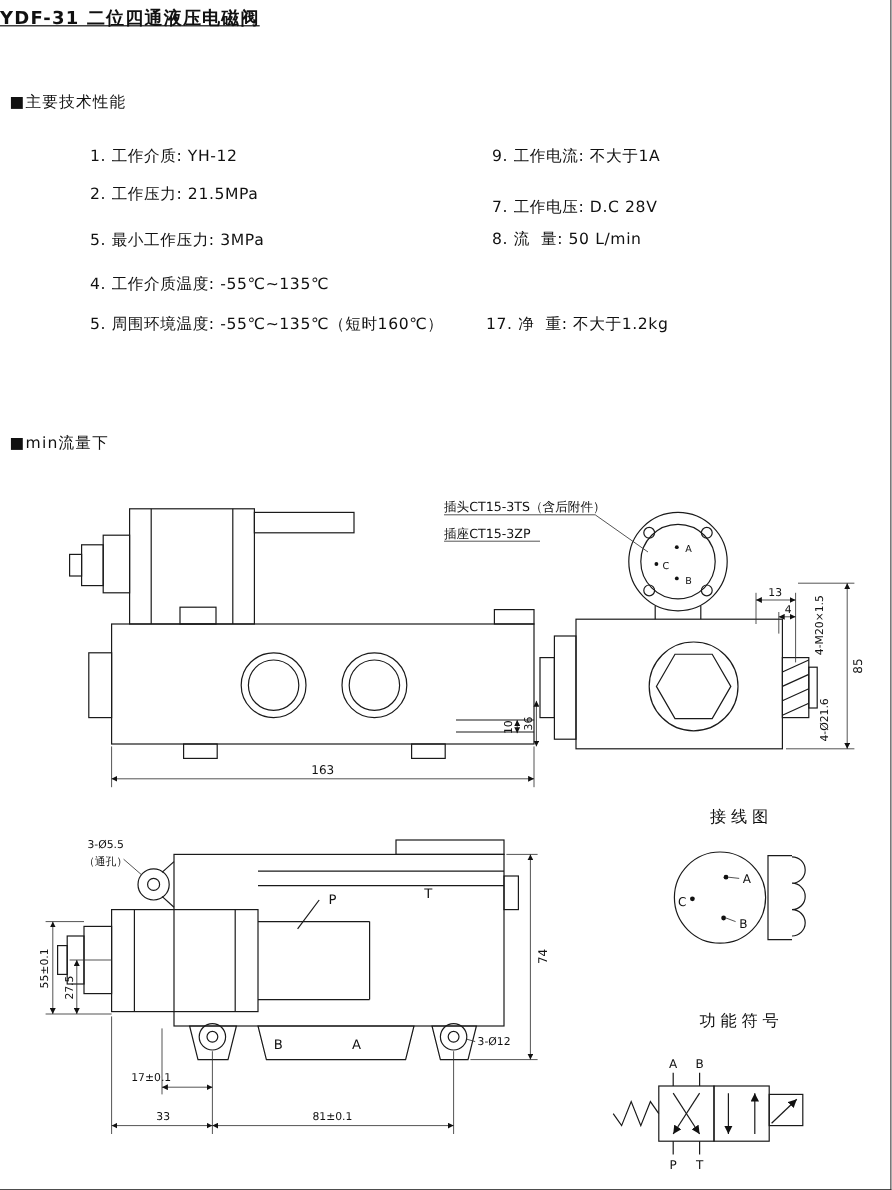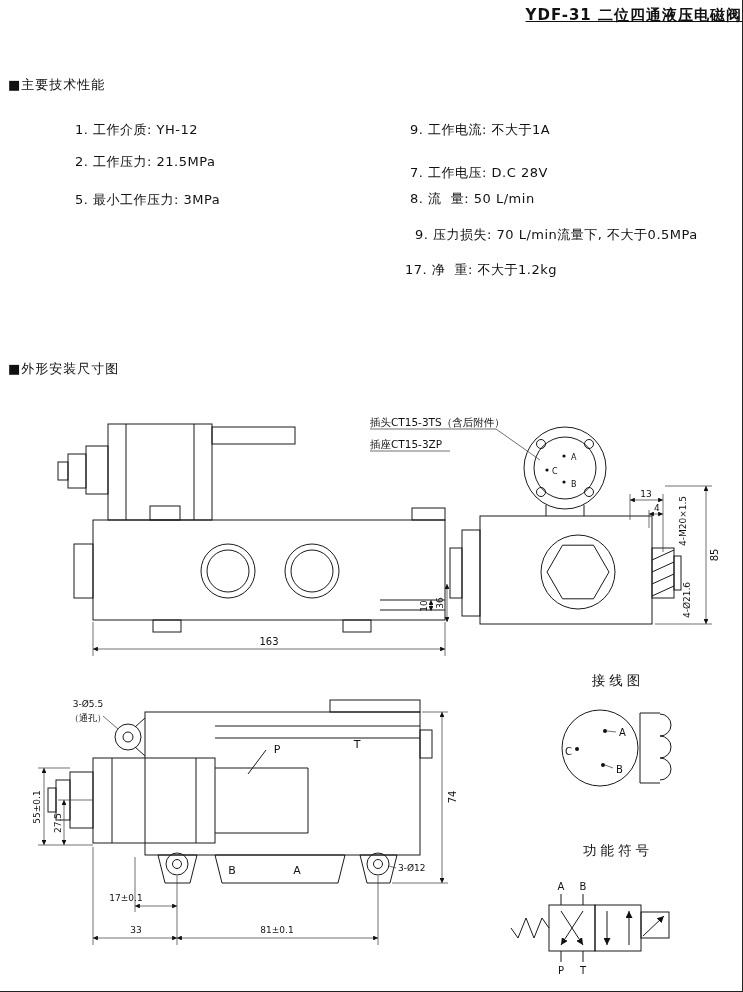--- a/index.html
+++ b/index.html
@@ -1,20 +1,20 @@
 <!DOCTYPE html>
 <html><head>
 <meta charset="utf-8">
 <style>
   *{margin:0;padding:0;box-sizing:border-box}
   html,body{background:#f4f4f4}
   body{font-family:"DejaVu Sans",sans-serif;color:#111}
   .page{position:relative;width:743px;height:992px;background:#fff;margin:0 auto;
         border-right:1.5px solid #222;border-bottom:1.5px solid #222;overflow:hidden}
-  .title{position:absolute;top:6px;left:0;width:100%;text-align:right;
+  .title{position:absolute;top:6px;left:0;width:100%;text-align:left;
          font-size:15px;font-weight:bold;text-decoration:underline;letter-spacing:1px}
   .sec-h{position:absolute;left:8px;font-size:13px;font-weight:normal;letter-spacing:1px}
   .spec{position:absolute;font-size:13px;letter-spacing:.5px;white-space:pre}
   .drawsvg{position:absolute;left:0;top:385px}
   .ln{stroke:#1a1a1a;stroke-width:1;fill:none}
   .thin{stroke:#333;stroke-width:.7;fill:none}
   .dot{fill:#111;stroke:none}
   svg text{fill:#111;stroke:none;font-family:"DejaVu Sans",sans-serif;font-size:10px}
   svg text.t11{font-size:11px}
   svg text.t10c{font-size:10.5px}
@@ -27,27 +27,28 @@
 
 <div class="page">
 
   <div class="title">YDF-31 二位四通液压电磁阀</div>
 
   <div class="sec-h" style="top:76px">■主要技术性能</div>
 
   <div class="spec" style="left:75px;top:121px">1. 工作介质: YH-12</div>
   <div class="spec" style="left:75px;top:153px">2. 工作压力: 21.5MPa</div>
   <div class="spec" style="left:75px;top:191px">5. 最小工作压力: 3MPa</div>
+  <div class="spec" style="left:75px;top:228px">4. 工作介质温度: -55℃~135℃</div>
+  <div class="spec" style="left:75px;top:261px">5. 周围环境温度: -55℃~135℃（短时160℃）</div>
   <div class="spec" style="left:410px;top:121px">9. 工作电流: 不大于1A</div>
   <div class="spec" style="left:410px;top:164px">7. 工作电压: D.C 28V</div>
   <div class="spec" style="left:410px;top:190px">8. 流  量: 50 L/min</div>
-  <div class="spec" style="left:415px;top:226px">9. 压力损失: 70 L/min流量下, 不大于0.5MPa</div>
   <div class="spec" style="left:405px;top:261px">17. 净  重: 不大于1.2kg</div>
 
-  <div class="sec-h" style="top:360px">■外形安装尺寸图</div>
+  <div class="sec-h" style="top:360px">■min流量下</div>
 
   <svg class="drawsvg" width="743" height="607" viewBox="0 385 743 607">
     <defs>
       <marker id="arr" viewBox="0 0 10 10" refX="10" refY="5" markerWidth="7" markerHeight="7" orient="auto-start-reverse">
         <path d="M0,0 L10,5 L0,10 z" fill="#111"></path>
       </marker>
     </defs>
 
     <g class="ln">
       <rect x="108" y="424" width="104" height="96"></rect>

